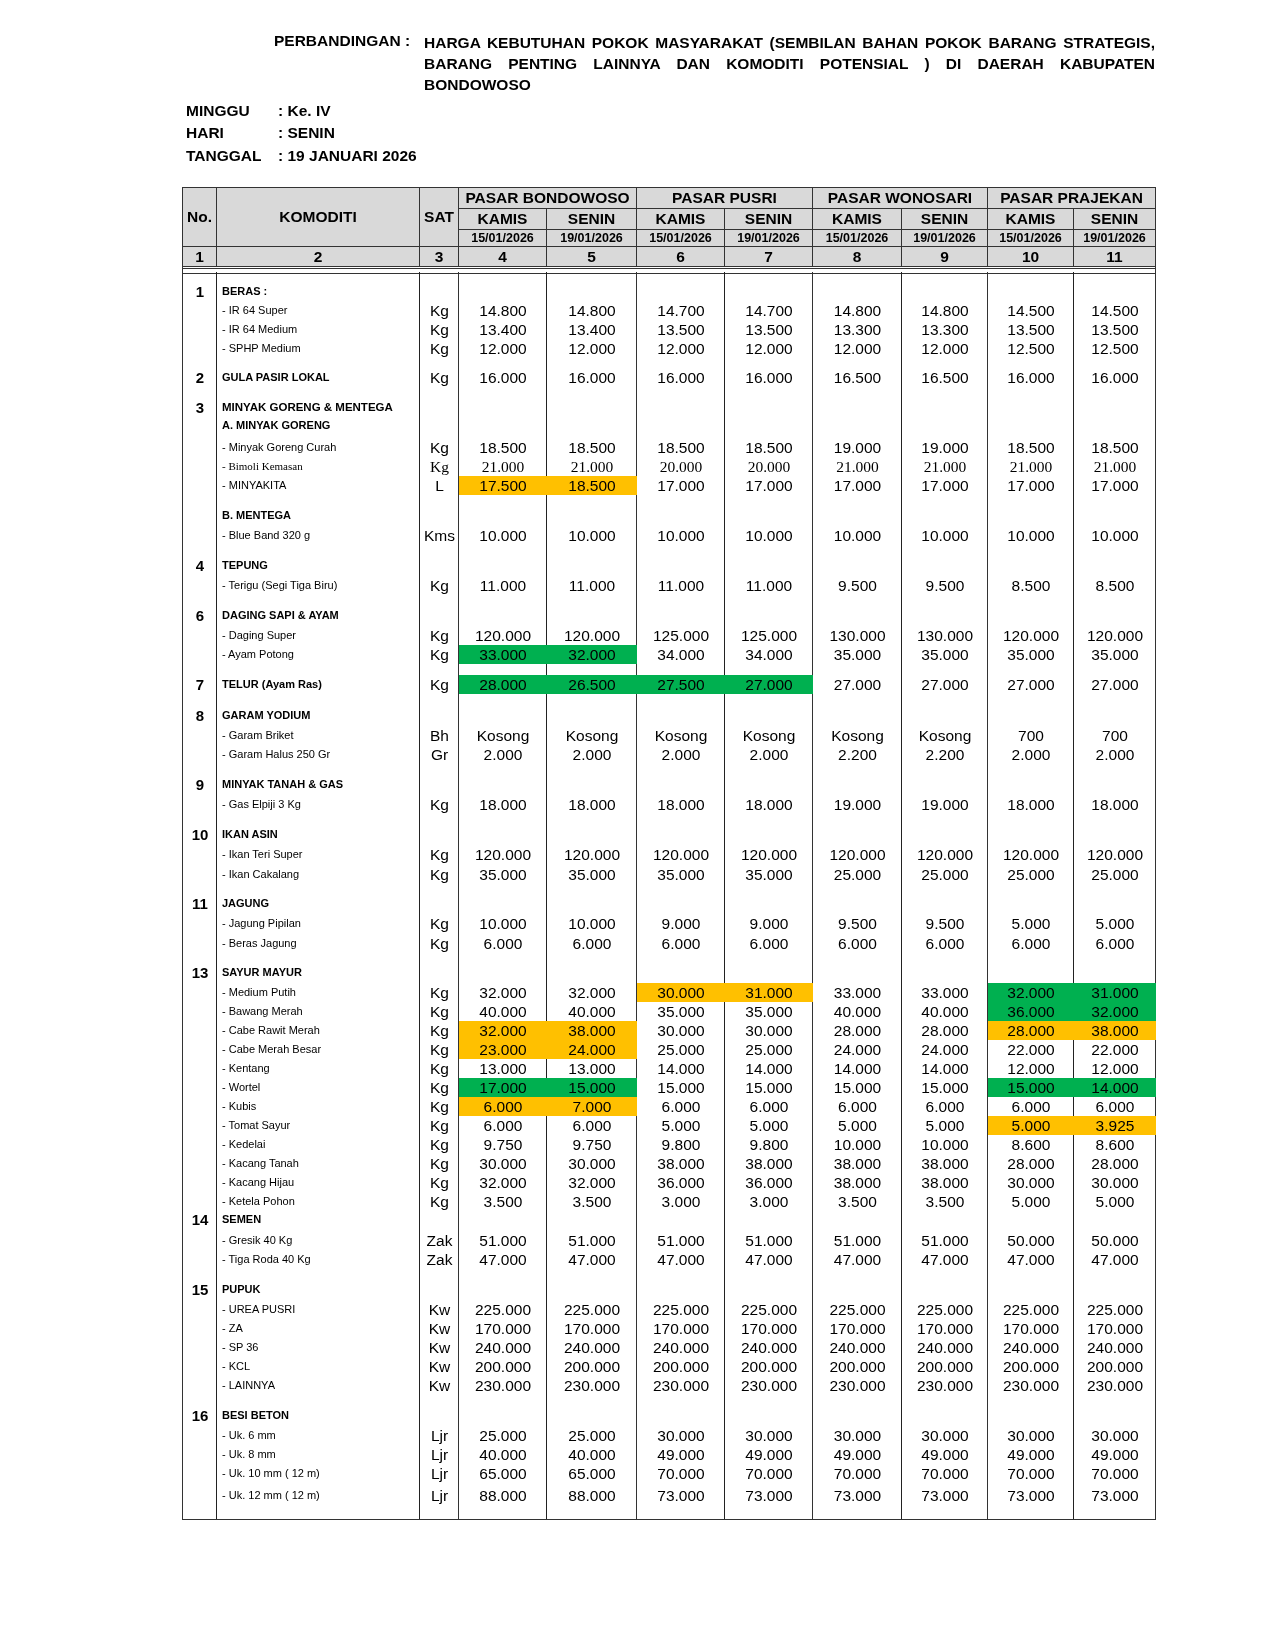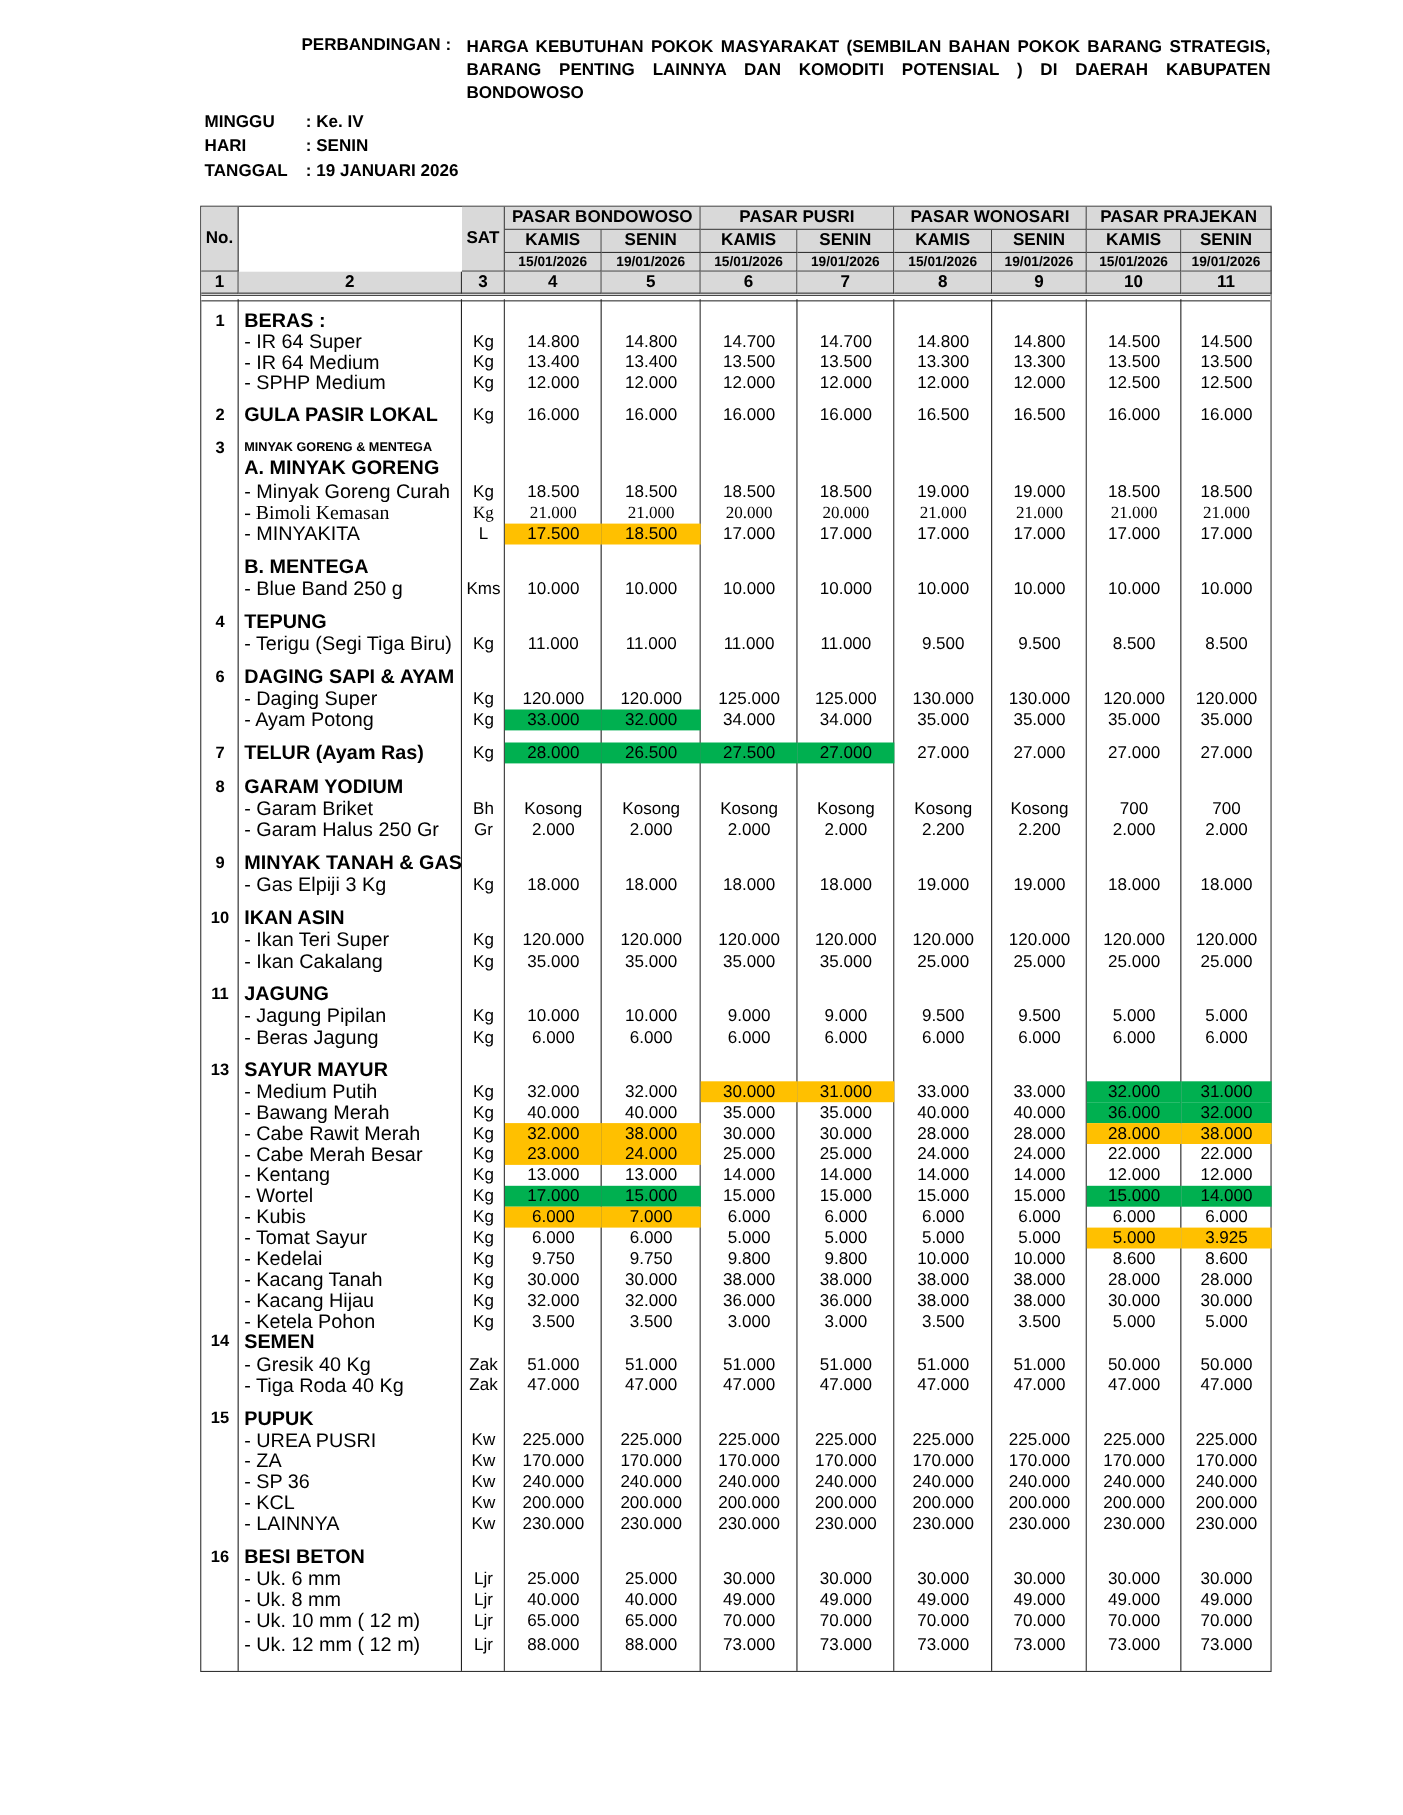--- a/index.html
+++ b/index.html
@@ -16,21 +16,21 @@
   .vline.thick { border-left:1.5px solid #333; }
   .hcell { position:absolute; background:#d9d9d9; box-sizing:border-box;
            border-right:1px solid #333; border-bottom:1px solid #333;
            display:flex; align-items:center; justify-content:center;
            font-weight:bold; font-size:15.5px; }
   .hcell.date { font-size:12.5px; }
   .dbl { position:absolute; left:0; right:0; top:80px; height:4px;
          border-top:1px solid #333; border-bottom:1px solid #333; background:#fff; }
   .row { position:absolute; left:0; right:0; height:19px; }
   .row .no { position:absolute; left:0; width:34px; text-align:center; font-weight:bold; font-size:15px; line-height:19px; }
-  .row .name { position:absolute; left:39px; width:200px; font-size:18px; line-height:19px; white-space:nowrap; }
+  .row .name { position:absolute; left:39px; width:200px; font-size:11px; line-height:19px; white-space:nowrap; }
   .row .name.group { font-weight:bold; }
   .row .name.small { font-size:11.5px; font-weight:bold; }
   .row .sat { position:absolute; left:237px; width:39px; text-align:center; font-size:15.5px; line-height:19px; }
   .row .v { position:absolute; text-align:center; font-size:15.5px; line-height:19px; box-sizing:border-box; }
   .hl-o { background:#ffc000; }
   .hl-g { background:#00b050; }
 </style>
 </head>
 <body>
 
@@ -43,20 +43,21 @@
 <div class="meta" style="top:124px;">
   <span class="k">HARI</span><span>: SENIN</span>
 </div>
 <div class="meta" style="top:147px;">
   <span class="k">TANGGAL</span><span>: 19 JANUARI 2026</span>
 </div>
 
 <div class="tbl" id="tbl">
 
   <div class="hcell" style="left:0;top:0;width:34px;height:59px;">No.</div>
+  <div class="hcell" style="left:34px;top:0;width:203px;height:59px;">KOMODITI</div>
   <div class="hcell" style="left:237px;top:0;width:39px;height:59px;">SAT</div>
   <div id="hdr-markets">
       <div class="hcell" style="left:276px;top:0;width:178px;height:21px;">PASAR BONDOWOSO</div>
       <div class="hcell" style="left:276px;top:21px;width:88px;height:21px;">KAMIS</div>
       <div class="hcell date" style="left:276px;top:42px;width:88px;height:17px;">15/01/2026</div>
       <div class="hcell" style="left:364px;top:21px;width:90px;height:21px;">SENIN</div>
       <div class="hcell date" style="left:364px;top:42px;width:90px;height:17px;">19/01/2026</div>
       <div class="hcell" style="left:454px;top:0;width:176px;height:21px;">PASAR PUSRI</div>
       <div class="hcell" style="left:454px;top:21px;width:88px;height:21px;">KAMIS</div>
       <div class="hcell date" style="left:454px;top:42px;width:88px;height:17px;">15/01/2026</div>
@@ -193,21 +194,21 @@
         <div class="v" style="left:542px;width:88px;">17.000</div>
         <div class="v" style="left:630px;width:89px;">17.000</div>
         <div class="v" style="left:719px;width:86px;">17.000</div>
         <div class="v" style="left:805px;width:86px;">17.000</div>
         <div class="v" style="left:891px;width:82px;">17.000</div>
       </div>
       <div class="row" style="top:318px;">
         <div class="name group">B. MENTEGA</div>
       </div>
       <div class="row" style="top:338px;">
-        <div class="name">- Blue Band 250 g</div>
+        <div class="name">- Blue Band 320 g</div>
         <div class="sat">Kms</div>
         <div class="v" style="left:276px;width:88px;">10.000</div>
         <div class="v" style="left:364px;width:90px;">10.000</div>
         <div class="v" style="left:454px;width:88px;">10.000</div>
         <div class="v" style="left:542px;width:88px;">10.000</div>
         <div class="v" style="left:630px;width:89px;">10.000</div>
         <div class="v" style="left:719px;width:86px;">10.000</div>
         <div class="v" style="left:805px;width:86px;">10.000</div>
         <div class="v" style="left:891px;width:82px;">10.000</div>
       </div>

